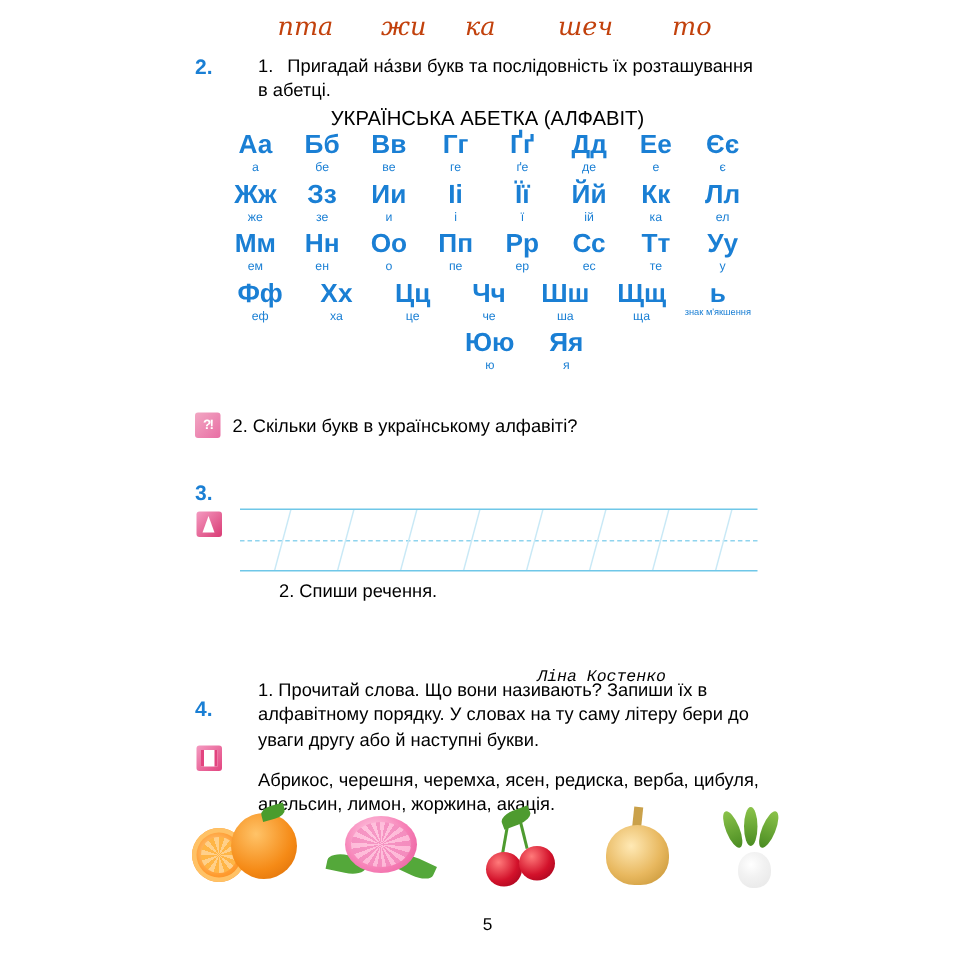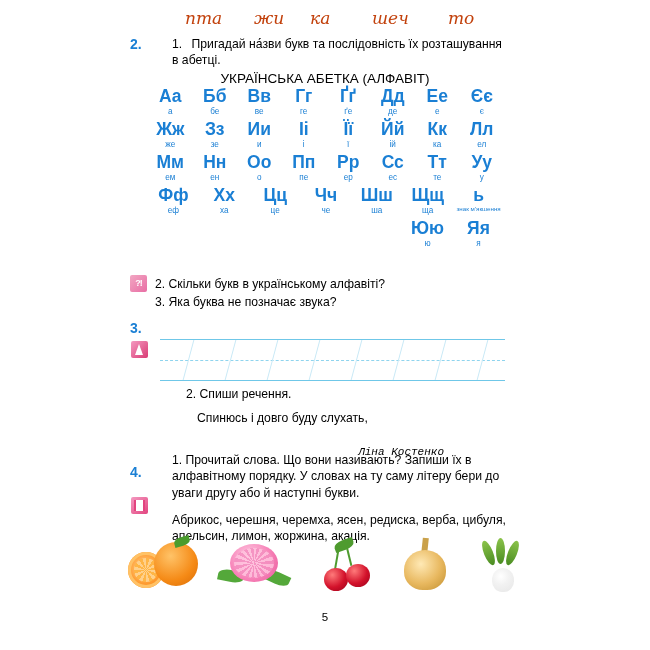--- a/index.html
+++ b/index.html
@@ -402,35 +402,34 @@
       <div class="alpha-cell">
           <span class="big">Щщ</span>
           <span class="name">ща</span>
         </div>
       <div class="alpha-cell">
           <span class="big">ь</span>
           <span class="name small2">знак м'якшення</span>
         </div>
     </div>
 
-    <div class="alpha-row" style="padding-left:153px;justify-content:flex-end;">
+    <div class="alpha-row" style="padding-left:153px;">
       <div class="alpha-cell">
           <span class="big">Юю</span>
           <span class="name">ю</span>
         </div>
       <div class="alpha-cell">
           <span class="big">Яя</span>
           <span class="name">я</span>
         </div>
     </div>
   </div>
 
   <div class="icon-box icon-qa" style="left:130px; top:275px;">?!</div>
   <div class="task" style="left:155px; top:276px; width:350px;">2. Скільки букв в українському алфавіті?</div>
-  <div class="task" style="left:155px; top:294px; width:350px;">3. Яка буква не позначає звука?</div>
 
   <div class="exnum" style="left:130px; top:320px;">3.</div>
 
   <div class="icon-box icon-pen" style="left:131px; top:341px;"></div>
 
   <div id="copybook">
     <div class="midline"></div>
     <div class="slant" style="left:28px;"></div>
     <div class="slant" style="left:70px;"></div>
     <div class="slant" style="left:112px;"></div>
@@ -441,21 +440,20 @@
     <div class="slant" style="left:322px;"></div>
   </div>
   <div class="syll" style="left:185px;">пта</div>
   <div class="syll" style="left:254px;">жи</div>
   <div class="syll" style="left:310px;">ка</div>
   <div class="syll" style="left:372px;">шеч</div>
   <div class="syll" style="left:448px;">то</div>
 
   <div class="task" style="left:186px; top:386px;">2. Спиши речення.</div>
 
-  <div class="poem-line" style="left:197px; top:411px;">Спинюсь і довго буду слухать,</div>
   <div id="poem-author" style="top:446px;font-family:Liberation Mono, monospace;">Ліна Костенко</div>
 
   <div class="exnum" style="left:130px; top:464px;">4.</div>
   <div class="icon-box icon-book" style="left:131px; top:480px;"></div>
   <div class="task" style="left:172px; top:452px; width:333px;">1. Прочитай слова. Що вони називають? Запиши їх в алфавітному порядку. У словах на ту саму літеру бери до уваги другу або й наступні букви.</div>
 
   <div class="task" style="left:172px; top:512px; width:340px;">Абрикос, черешня, черемха, ясен, редиска, верба, цибуля, апельсин, лимон, жоржина, акація.</div>
 
   <div id="fruit-row">
 

